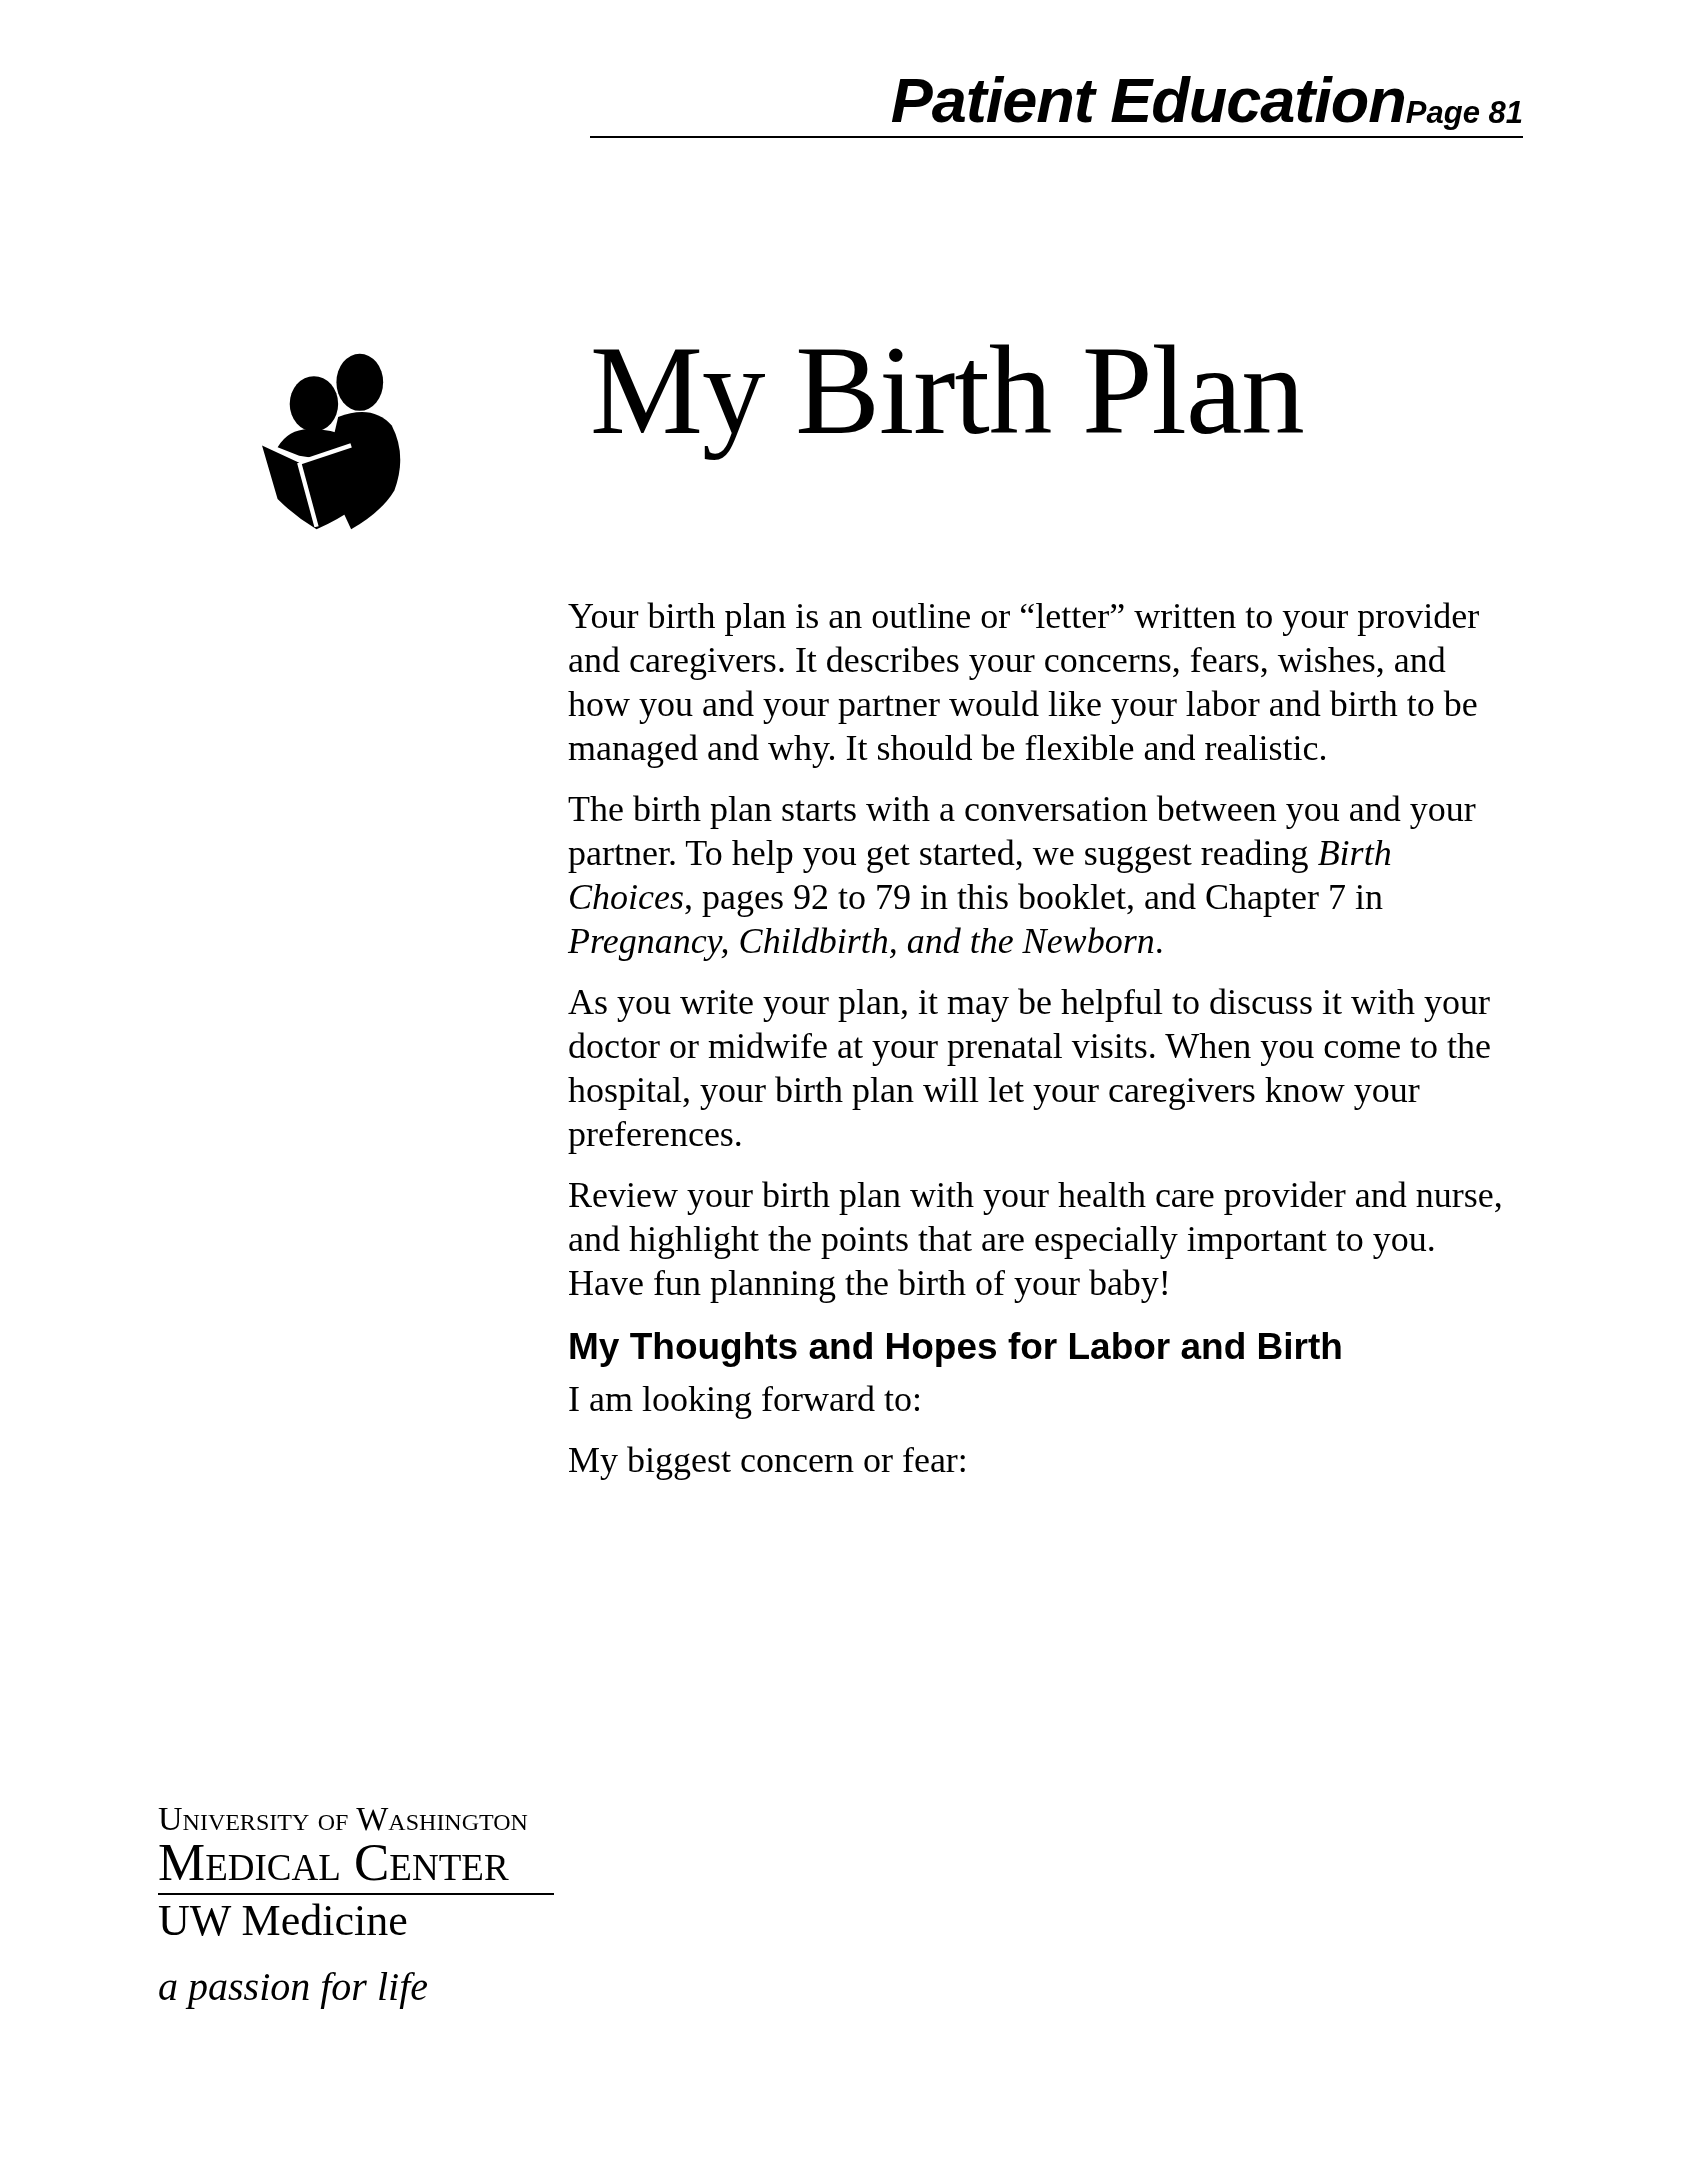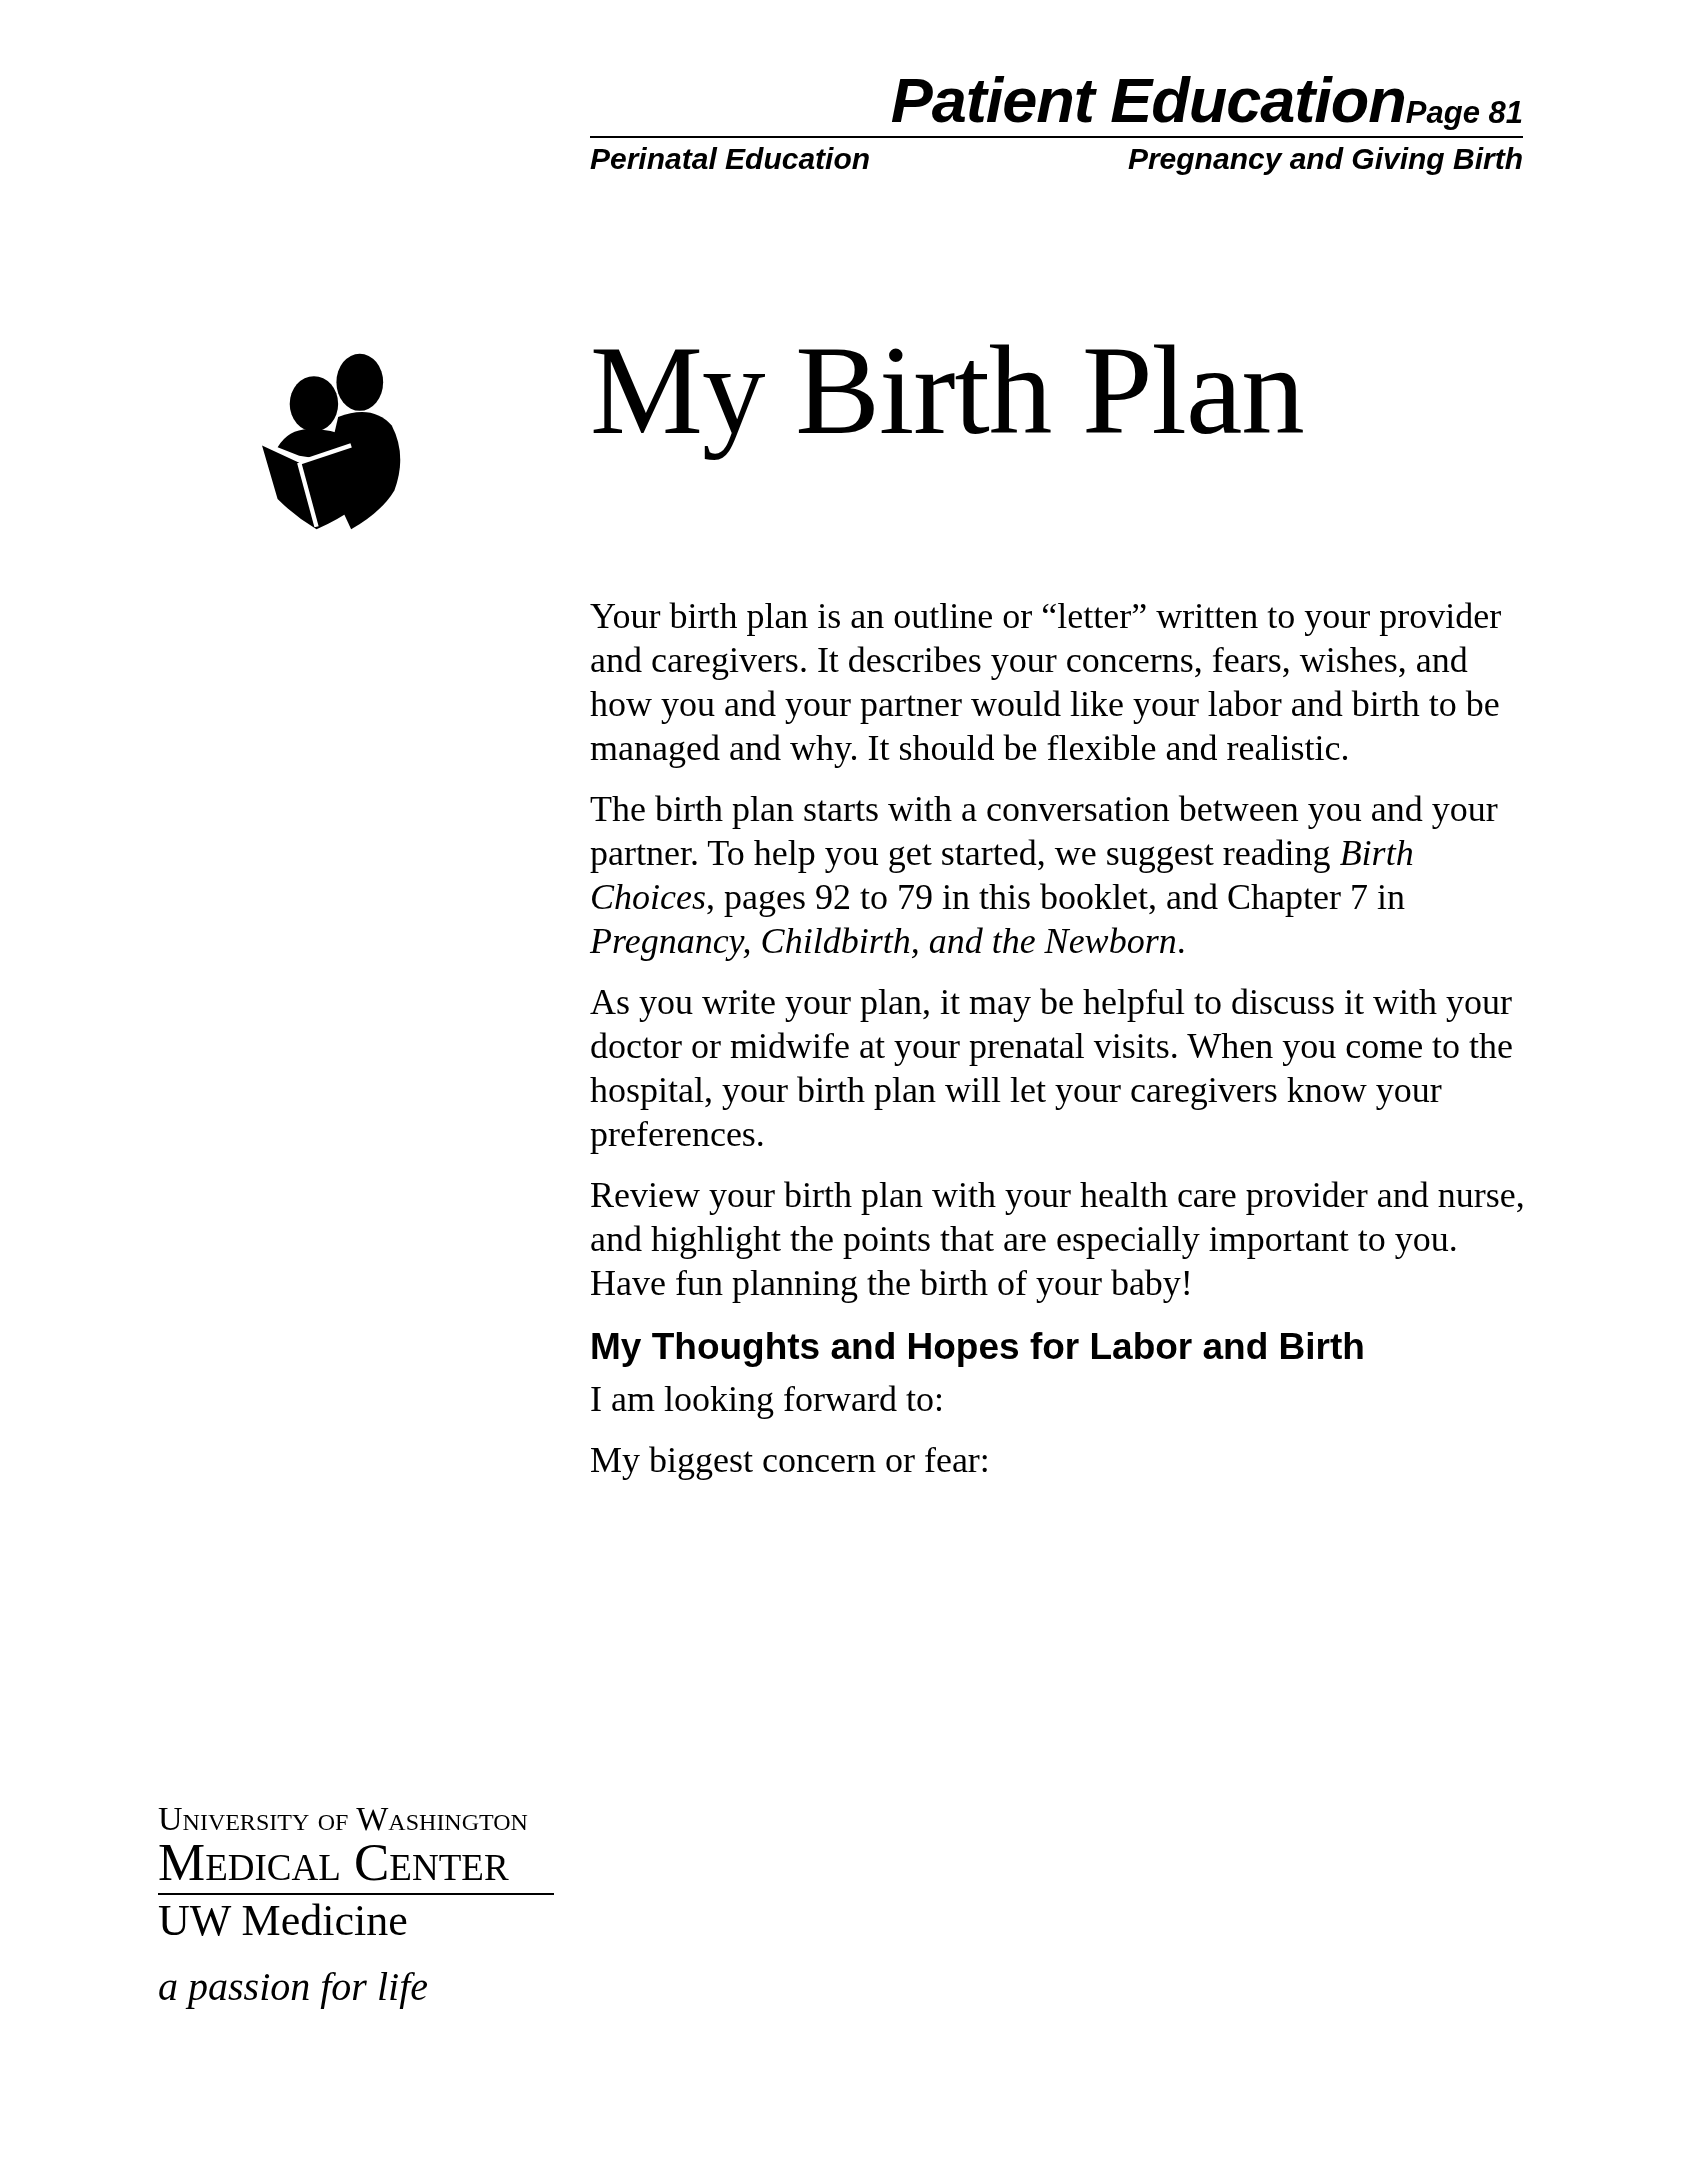--- a/index.html
+++ b/index.html
@@ -6,42 +6,38 @@
   body { width:1683px; height:2178px; position:relative; overflow:hidden; color:#000; }
   .header { position:absolute; left:590px; top:69px; width:933px; }
   .header-top { display:flex; justify-content:flex-end; align-items:flex-end; border-bottom:2px solid #000; padding-bottom:4px; }
   .pe-title { font-family:"Liberation Sans", sans-serif; font-weight:bold; font-style:italic; font-size:63px; line-height:1; letter-spacing:-1px; }
   .page-num { font-family:Liberation Sans, sans-serif; font-weight:bold; font-style:italic; font-size:31px; line-height:1; padding-bottom:4px; }
   .header-sub { display:flex; justify-content:space-between; margin-top:4px; font-family:"Liberation Sans", sans-serif; font-weight:bold; font-style:italic; font-size:30px; }
   .icon-people { position:absolute; left:243px; top:342px; width:173px; height:193px; }
   .main { position:absolute; left:590px; top:327px; width:941px; }
   .doc-title { font-family:"Liberation Serif", serif; font-size:127px; line-height:1; margin:0; font-weight:normal; letter-spacing:-1px; }
   .doc-sub { font-family:"Liberation Serif", serif; font-style:italic; font-size:46px; margin-top:6px; }
-  .body-text { position:absolute; left:590px; top:594px; width:941px; font-family:"Liberation Serif", serif; font-size:36px; line-height:44px; }
+  .body-text { position:absolute; left:568px; top:594px; width:941px; font-family:"Liberation Serif", serif; font-size:36px; line-height:44px; }
   .body-text p { margin:0 0 17px 0; }
   .section-h { font-family:"Liberation Sans", sans-serif; font-weight:bold; font-size:37px; margin:20px 0 8px 0; line-height:1.2; }
   .prompt { margin:0; }
   .prompt2 { margin-top:168px; }
   .logo { position:absolute; left:158px; top:1802px; width:396px; text-align:left; font-family:"Liberation Serif", serif; }
   .logo-uw { font-size:34px; font-variant:small-caps; letter-spacing:0px; line-height:1; }
   .logo-mc { font-size:53px; font-variant:small-caps; line-height:1; border-bottom:2px solid #000; padding-bottom:4px; }
   .logo-med { font-size:44px; line-height:1.1; margin-top:2px; }
   .logo-tag { font-size:40px; font-style:italic; margin-top:18px; }
 </style>
 </head>
 <body>
 
 <div class="header">
   <div class="header-top">
     <span class="pe-title">Patient Education</span>
     <span class="page-num">Page 81</span>
-  </div>
-  <div class="header-sub">
-    <span>Perinatal Education</span>
-    <span>Pregnancy and Giving Birth</span>
   </div>
 </div>
 
 <svg class="icon-people" viewBox="0 0 200 220">
   <ellipse cx="135" cy="45" rx="27" ry="33" fill="#000"></ellipse>
   <path d="M110 85 Q150 70 172 95 Q190 130 175 170 Q160 195 125 215 L95 150 Z" fill="#000"></path>
   <ellipse cx="82" cy="70" rx="28" ry="32" fill="#000"></ellipse>
   <path d="M40 120 Q55 95 85 100 Q120 100 135 125 Q138 135 130 140 L65 130 Z" fill="#000"></path>
   <path d="M22 118 L65 138 L125 118 L150 170 Q130 195 85 215 Q60 200 40 180 Z" fill="#000"></path>
   <path d="M65 138 L125 118" stroke="#fff" stroke-width="5" fill="none"></path>

